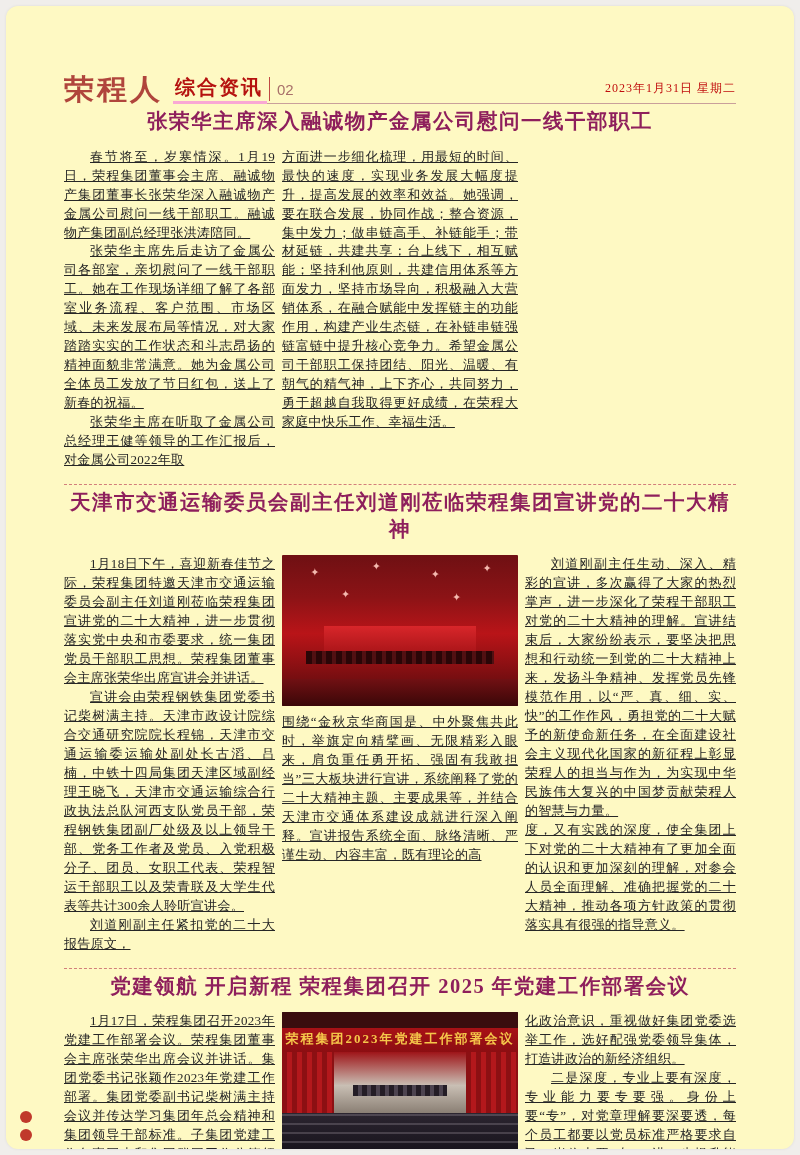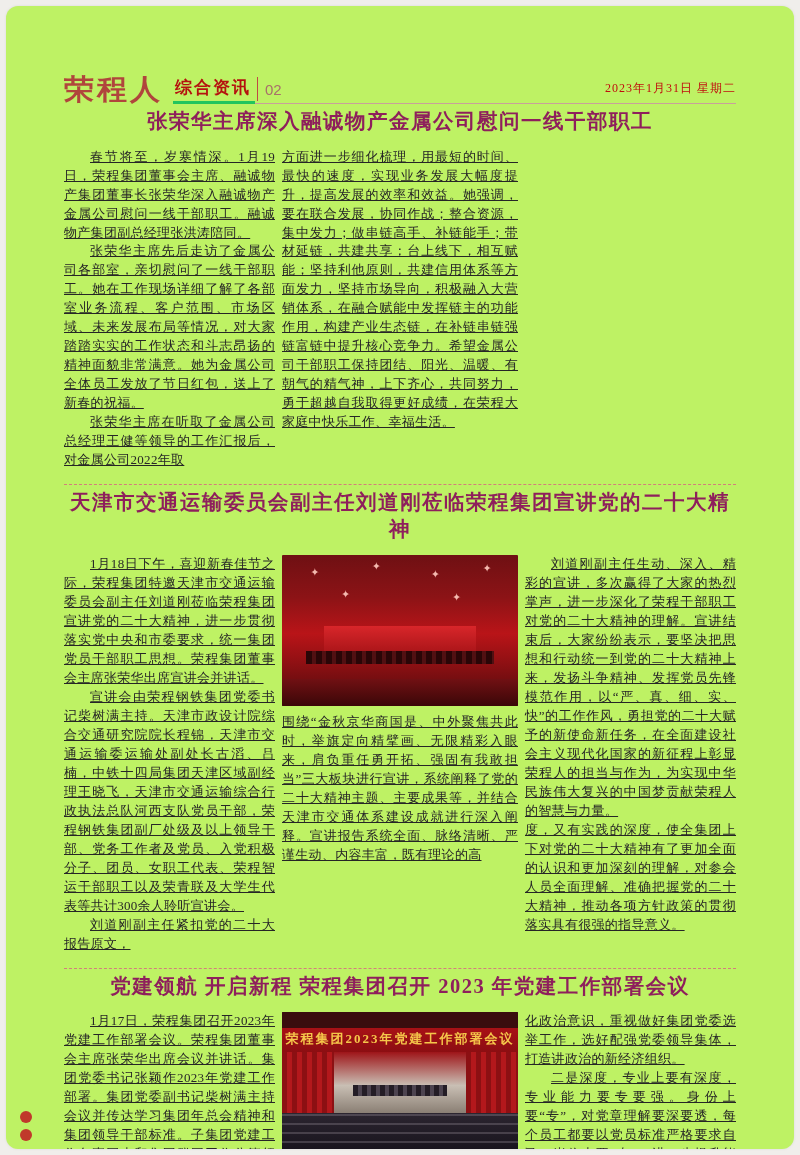--- a/index.html
+++ b/index.html
@@ -5,21 +5,21 @@
   html,body{margin:0;padding:0;}
   body{
     width:800px;height:1155px;
     background:#f0eeeb;
     font-family:"Liberation Serif","DejaVu Serif",serif;
   }
   .page{
     position:relative;
     width:788px;height:1143px;
     margin:6px auto;
-    background:#bef264;
+    background:#fef9c3;
     border-radius:12px;
     box-shadow:0 0 3px rgba(0,0,0,.08);
     overflow:hidden;
   }
   .content{padding:0 58px;}
 
   
   .masthead{
     display:flex;align-items:flex-end;
     padding-top:42px;
@@ -29,23 +29,23 @@
     font-size:30px;font-weight:bold;
     color:#b0453c;letter-spacing:3px;line-height:1;
     transform:scaleY(.95);
   }
   .mast-right{
     flex:1;display:flex;align-items:flex-end;
     border-bottom:1px solid #c9a09b;
     margin-left:10px;padding-bottom:2px;
   }
   .section-name{
-    font-size:17px;font-weight:bold;color:#b5120f;
+    font-size:20px;font-weight:bold;color:#b5120f;
     letter-spacing:2px;line-height:1.1;
-    border-bottom:3px solid #22c55e;
+    border-bottom:3px solid #f9a8d4;
     padding:0 4px 3px 2px;margin-bottom:-3px;
   }
   .mast-divider{
     width:1px;height:24px;background:#c04a44;
     margin:0 7px 0 2px;
   }
   .mast-pagenum{
     font-size:15px;color:#a8706a;
     font-family:"Liberation Sans",sans-serif;
     padding-bottom:3px;
@@ -193,21 +193,21 @@
         </div>
         <div class="col">
             <p class="para">刘道刚副主任生动、深入、精彩的宣讲，多次赢得了大家的热烈掌声，进一步深化了荣程干部职工对党的二十大精神的理解。宣讲结束后，大家纷纷表示，要坚决把思想和行动统一到党的二十大精神上来，发扬斗争精神、发挥党员先锋模范作用，以“严、真、细、实、快”的工作作风，勇担党的二十大赋予的新使命新任务，在全面建设社会主义现代化国家的新征程上彰显荣程人的担当与作为，为实现中华民族伟大复兴的中国梦贡献荣程人的智慧与力量。</p>
             <p class="para noind">度，又有实践的深度，使全集团上下对党的二十大精神有了更加全面的认识和更加深刻的理解，对参会人员全面理解、准确把握党的二十大精神，推动各项方针政策的贯彻落实具有很强的指导意义。</p>
           </div>
       </div>
       <hr class="separator">
     </div>
 
     <div class="article">
-      <h1 class="article-title">党建领航 开启新程 荣程集团召开 2023 年党建工作部署会议</h1>
+      <h1 class="article-title">党建领航 开启新程 荣程集团召开 2025 年党建工作部署会议</h1>
       <div class="cols">
         <div class="col">
             <p class="para">1月17日，荣程集团召开2023年党建工作部署会议。荣程集团董事会主席张荣华出席会议并讲话。集团党委书记张颖作2023年党建工作部署。集团党委副书记柴树满主持会议并传达学习集团年总会精神和集团领导干部标准。子集团党建工作负责同志和集团群团工作分管领导作表态发言。子集团领导班子成员，所属企业党组织书记、副书记，党群工作部门负责人，集团本部及各子集团在津厂处级以上领导干部、党员职工近200人参加会议。</p>
           </div>
         <div class="col">
           <div class="photo photo3">
             <div class="top-band"></div>
             <div class="banner">荣程集团2023年党建工作部署会议</div>
             <div class="curtain-l"></div>
             <div class="curtain-r"></div>

